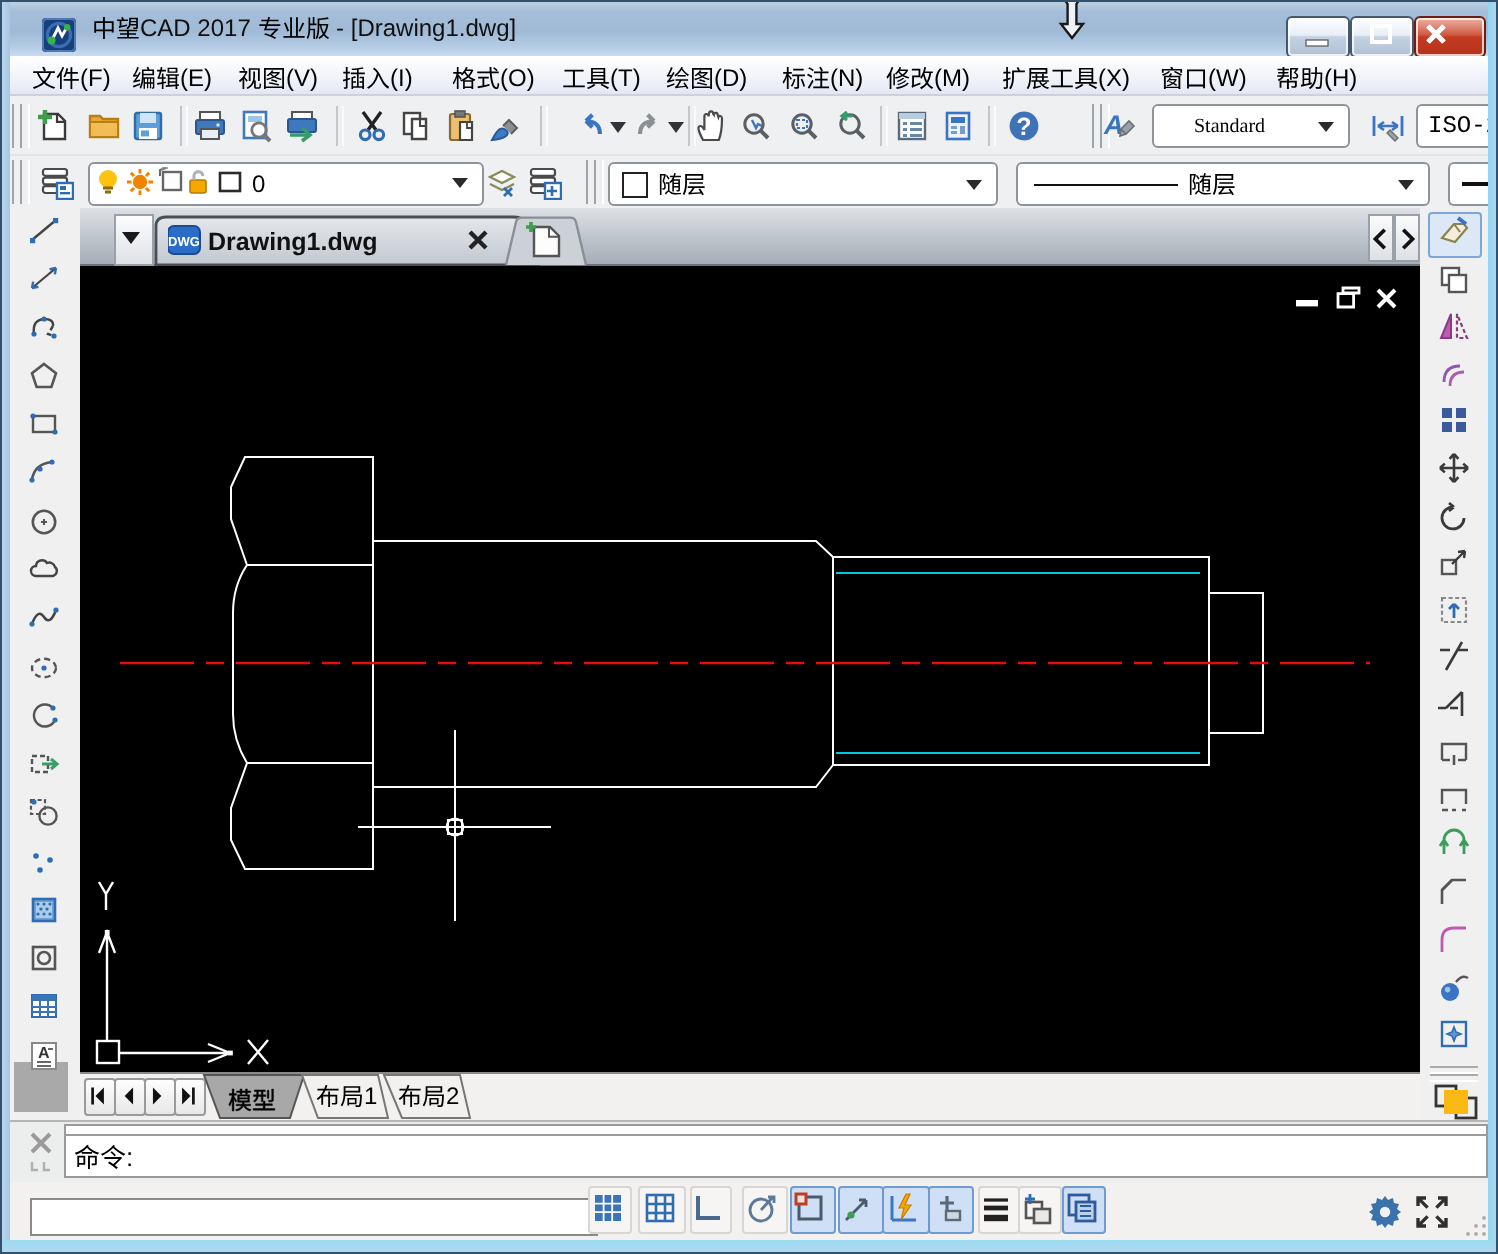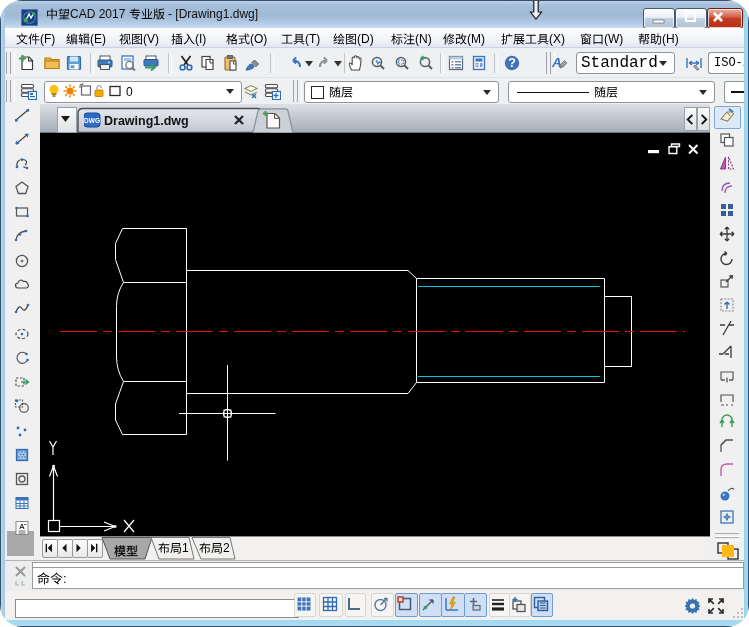--- a/index.html
+++ b/index.html
@@ -1,16 +1,16 @@
 <!DOCTYPE html>
 <html><head><meta charset="utf-8"><style>
 html,body{margin:0;padding:0}
 body{width:749px;height:627px;overflow:hidden;font-family:"Liberation Sans",sans-serif;}
 #win{position:relative;width:749px;height:627px;background:#f0f0f0;overflow:hidden;
- outline:none;border-radius:22px;}
+ outline:none;}
 .abs{position:absolute}
 #frame{position:absolute;inset:0;border:1px solid #33506d;pointer-events:none;z-index:90}
 .bord{position:absolute;background:linear-gradient(180deg,#c0d9f0,#a9c8e6);z-index:80}
 #titlebar{position:absolute;left:1px;top:1px;width:747px;height:27px;
  background:linear-gradient(180deg,#bdd0e4 0%,#a5bdd8 18%,#a0bad6 55%,#b4cbe4 82%,#c8dcf2 100%);}
 #titletxt{position:absolute;left:46px;top:7px;height:14px;display:flex;align-items:center;color:#101010;font-size:12px;white-space:pre}
 .wbtn{position:absolute;top:8px;height:19px;border:1px solid #46586c;border-radius:3px;
  background:linear-gradient(180deg,#fdfeff 0%,#e7eef6 45%,#c3d1e1 50%,#b0c2d6 100%);box-shadow:inset 0 0 0 1px rgba(255,255,255,.75)}
 #bclose{background:linear-gradient(180deg,#f0b0a0 0%,#e09181 18%,#cf583d 45%,#c23b22 50%,#b63318 100%);border-color:#6e1e10}
 #menubar{position:absolute;left:1px;top:28px;width:747px;height:20px;
@@ -310,21 +310,21 @@
     </svg>
     <svg class="icon" style="left:503px;top:54px" width="18" height="18" viewBox="0 0 18 18">
       <circle cx="9" cy="9" r="7.2" fill="#3e73b8"></circle>
       <text x="9" y="13.4" text-anchor="middle" font-family="Liberation Sans" font-size="12.5" font-weight="bold" fill="#fff">?</text>
     </svg>
     <svg class="icon" style="left:551px;top:54px" width="18" height="18" viewBox="0 0 18 18">
       <text x="1" y="13" font-family="Liberation Sans" font-size="13.5" font-weight="bold" fill="#3b74c4" font-style="italic">A</text>
       <path d="M9.5 10.5 L13.5 6.5 L16 9 L12 13 Z M9.5 10.5 L9 14 L12 13" fill="#9aa0a6" stroke="#6a7076" stroke-width=".8"></path>
     </svg>
     <div class="combo" style="left:576px;top:52px;width:97px;height:20px">
-      <span style="font-family:Liberation Mono, monospace;font-size:16px;margin-left:4px">Standard</span>
+      <span style="font-family:Liberation Serif, serif;font-size:10px;margin-left:20px">Standard</span>
       <div class="carr" style="position:absolute;right:7px"></div>
     </div>
     <svg class="icon" style="left:685px;top:54px" width="18" height="18" viewBox="0 0 18 18">
       <path d="M2 4 V14 M16 4 V14" stroke="#3b74c4" stroke-width="1.4"></path>
       <path d="M4 9 H14 M4 9 L7 7 M4 9 L7 11 M14 9 L11 7 M14 9 L11 11" stroke="#3b74c4" stroke-width="1.3" fill="none"></path>
       <path d="M10 11 L14 15 L12.5 16.5 L8.5 12.5 Z" fill="#9aa0a6" stroke="#6a7076" stroke-width=".7"></path>
     </svg>
     <div class="combo" style="left:708px;top:52px;width:41px;height:20px;border-radius:3px 0 0 3px;border-right:none;overflow:hidden">
       <span style="font-family:'Liberation Mono',monospace;font-size:12px;margin-left:5px">ISO-2</span>
     </div>

